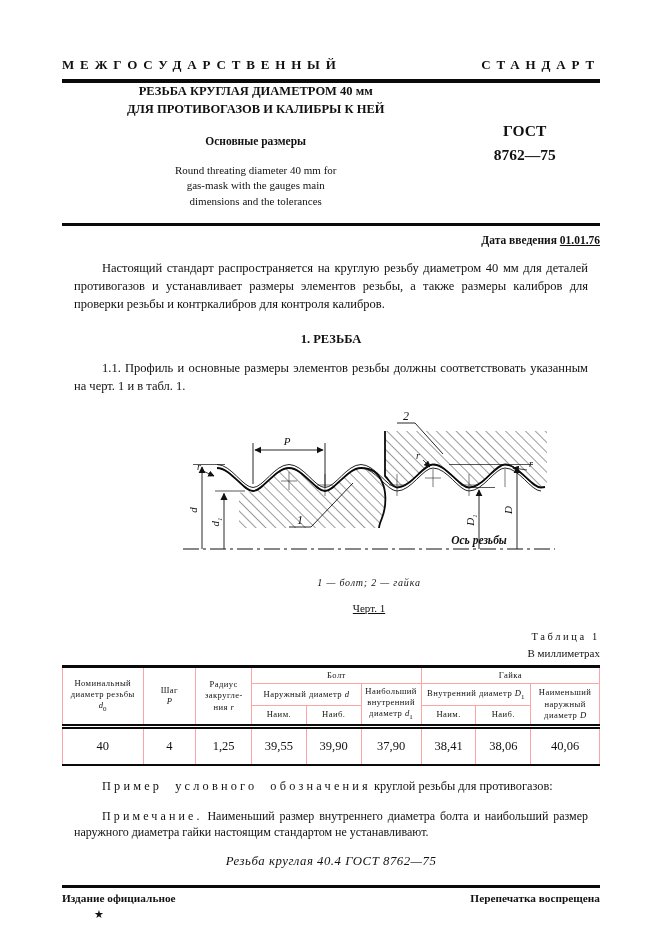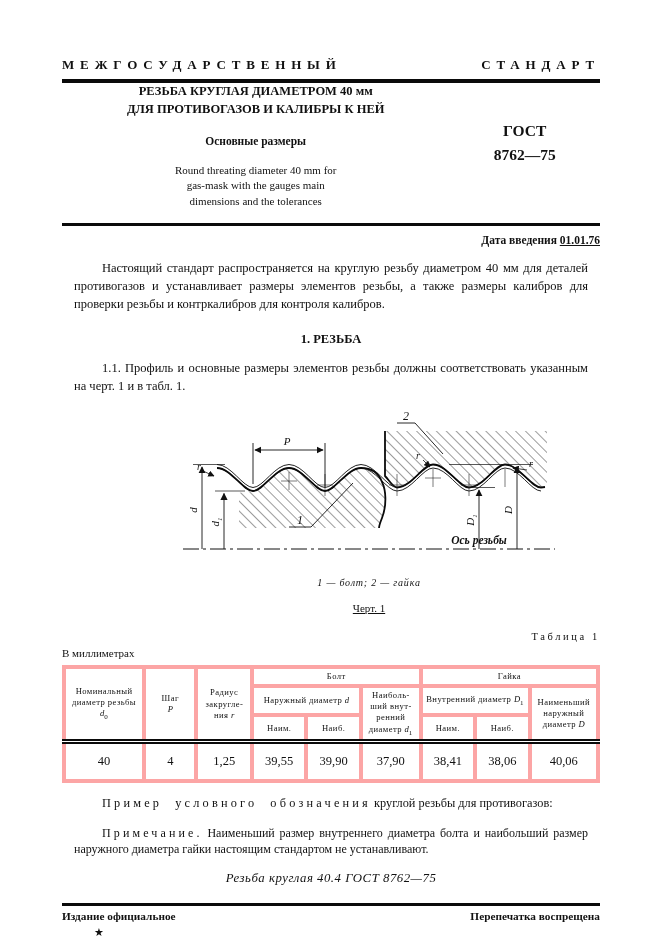--- a/index.html
+++ b/index.html
@@ -36,26 +36,26 @@
   .sec-head{text-align:center;font-weight:bold;font-size:12.5px;margin-top:17px;}
   .clause{margin-top:15px;}
   
   .figure-wrap{width:390px;margin:14px 0 0 112px;text-align:center;}
   .fig-caption{font-size:10px;letter-spacing:.08em;margin-top:8px;}
   .fig-caption i{font-style:italic;}
   .fig-number{font-size:11px;margin-top:11px;text-decoration:underline;}
   svg text{font-family:"Liberation Serif",serif;}
   
   .table-label{ text-align:right;font-size:10.5px;margin-top:14px;letter-spacing:.25em;}
-  .table-units{font-size:11px;margin-top:1px;}
+  .table-units{text-align:right;font-size:11px;margin-top:1px;}
   table.dims{
     width:100%;border-collapse:collapse;table-layout:fixed;margin-top:3px;
     border-top:3px solid #0a0a0a;border-bottom:2px solid #0a0a0a;
   }
-  table.dims th,table.dims td{border:4px solid #fca5a5;}
+  table.dims th,table.dims td{border:1px solid #fca5a5;}
   table.dims thead th{
     font-weight:normal;font-size:8.6px;line-height:1.3;letter-spacing:.05em;
     padding:2px 3px;text-align:center;vertical-align:middle;
   }
   table.dims thead{border-bottom:5px double #0a0a0a;}
   table.dims tbody td{font-size:12.5px;text-align:center;height:33px;vertical-align:middle;}
   table.dims i{font-style:italic;letter-spacing:0;}
   table.dims sub{font-size:7px;}
   
   .note{margin-top:11px;font-size:12px;line-height:1.36;}

